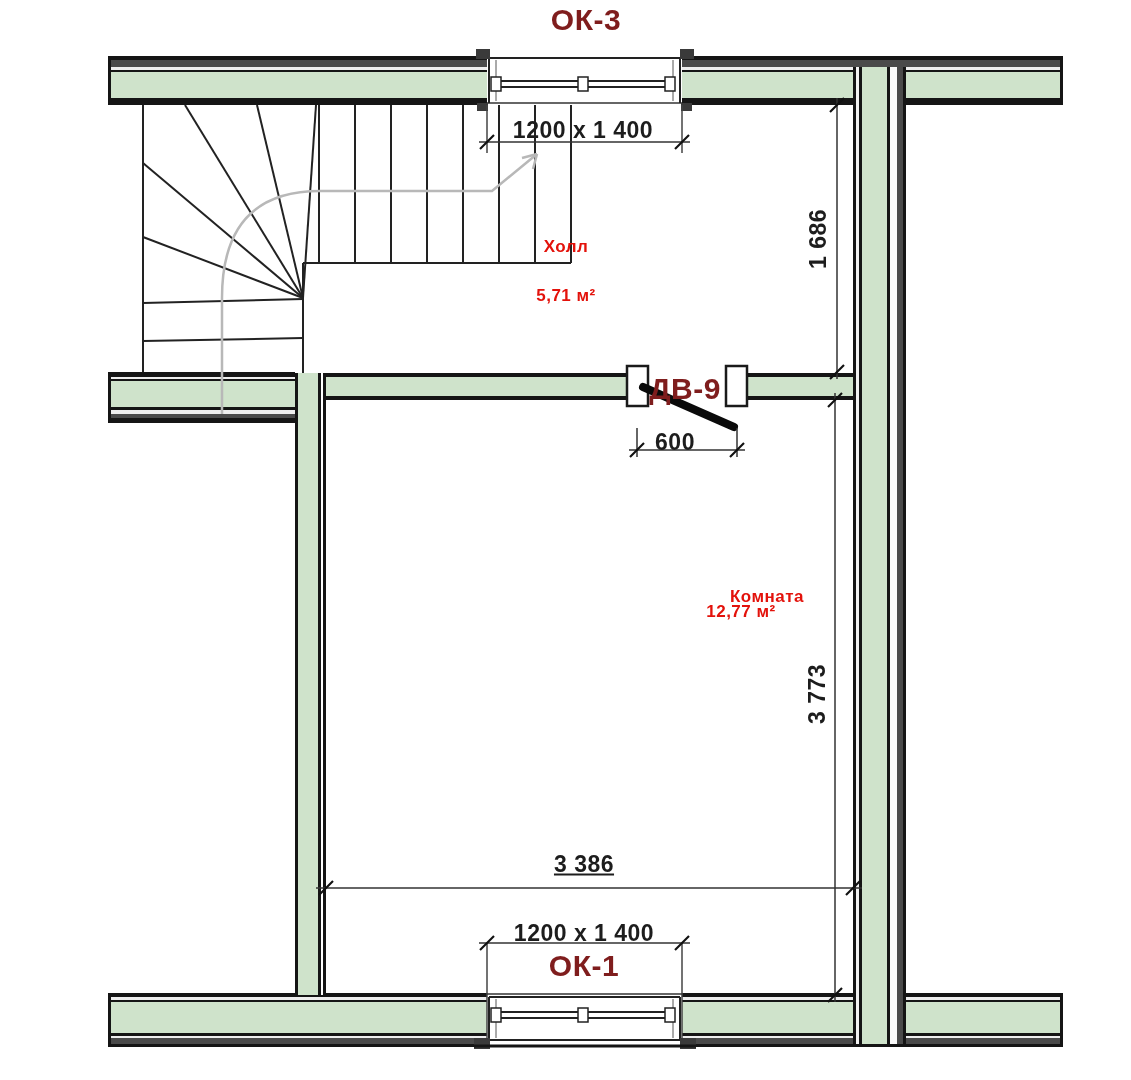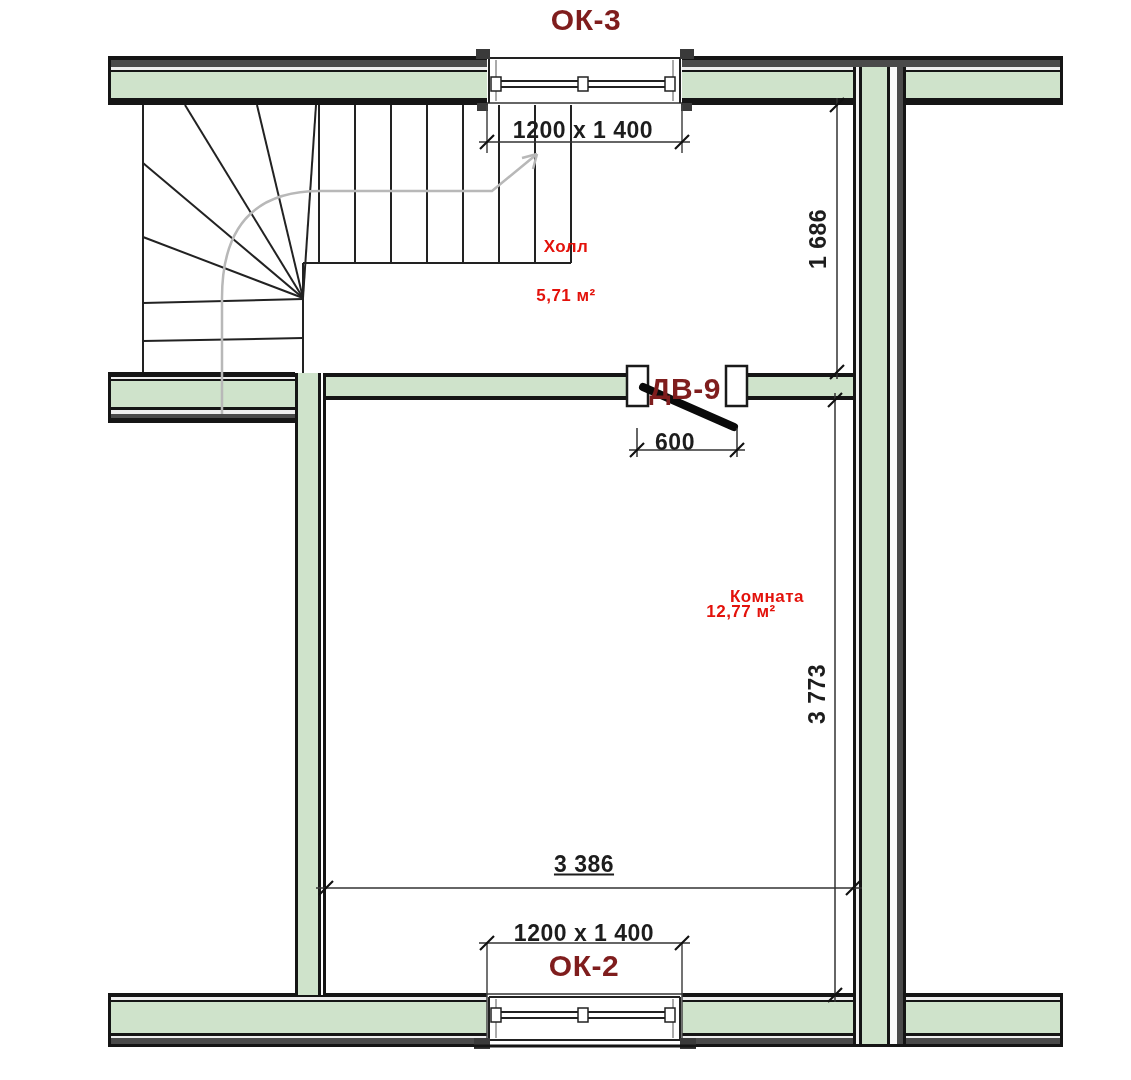--- a/index.html
+++ b/index.html
@@ -214,15 +214,15 @@
   <div class="label marker" style="left:685px;top:389px;">ДВ-9</div>
   <div class="label dim" style="left:675px;top:442px;">600</div>
 
   <div class="label room" style="left:727px;top:597px;margin-left:40px;">Комната</div>
   <div class="label room" style="left:741px;top:612px;">12,77 м²</div>
 
   <div class="label dim rot" style="left:817px;top:694px;">3 773</div>
   <div class="label dim" style="left:584px;top:864px;text-decoration:underline;">3 386</div>
 
   <div class="label dim" style="left:584px;top:933px;">1200 x 1 400</div>
-  <div class="label marker" style="left:584px;top:966px;">ОК-2</div>
+  <div class="label marker" style="left:584px;top:966px;">ОК-1</div>
 
 </div>
 
 </body></html>

